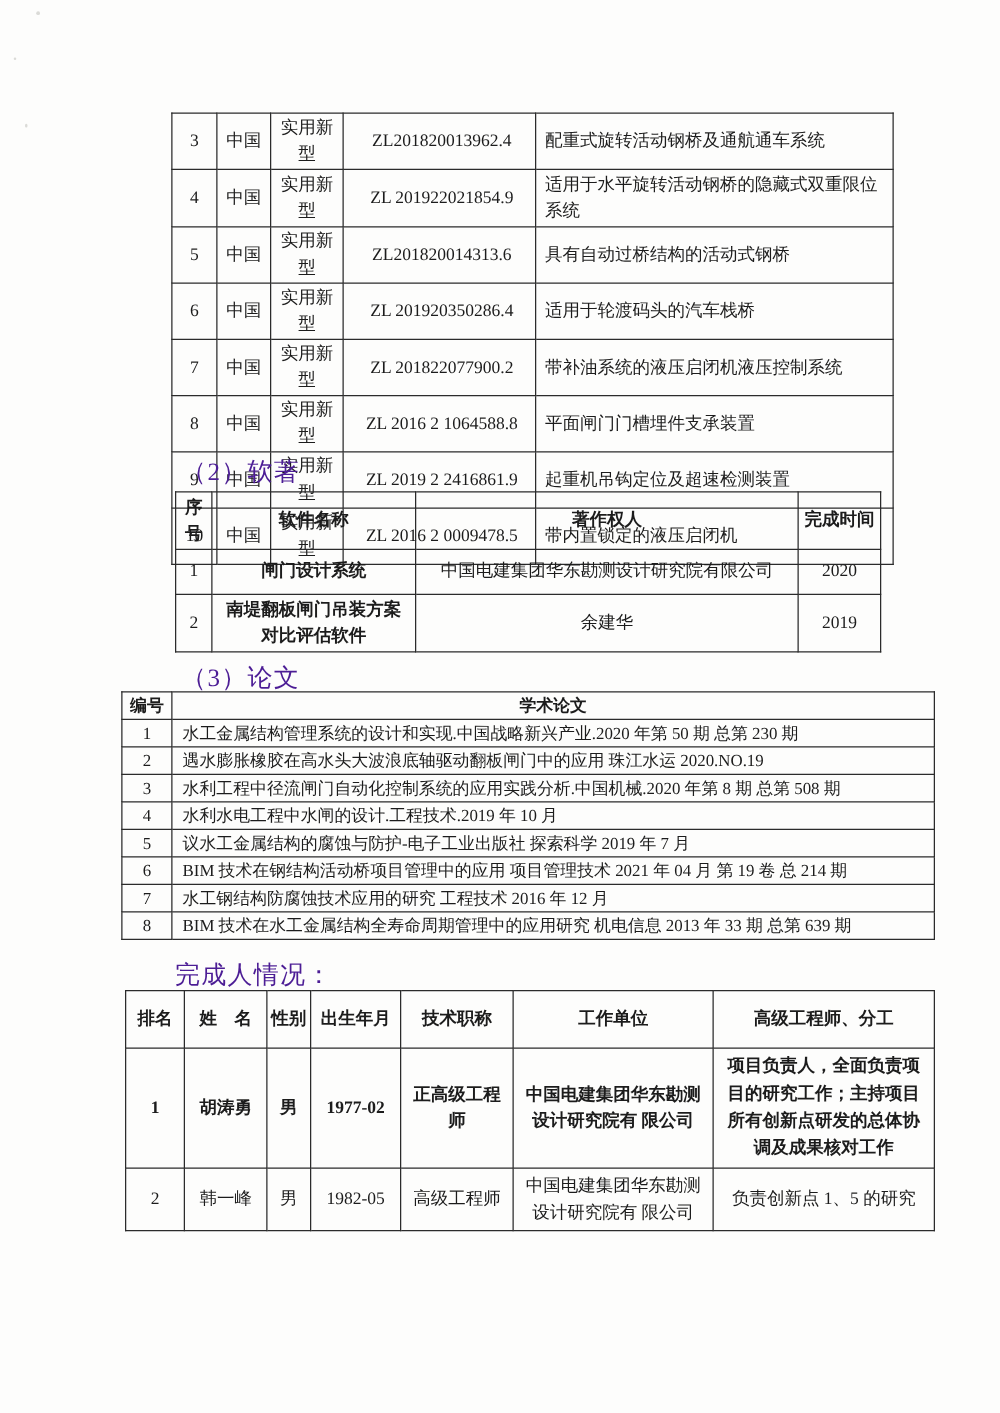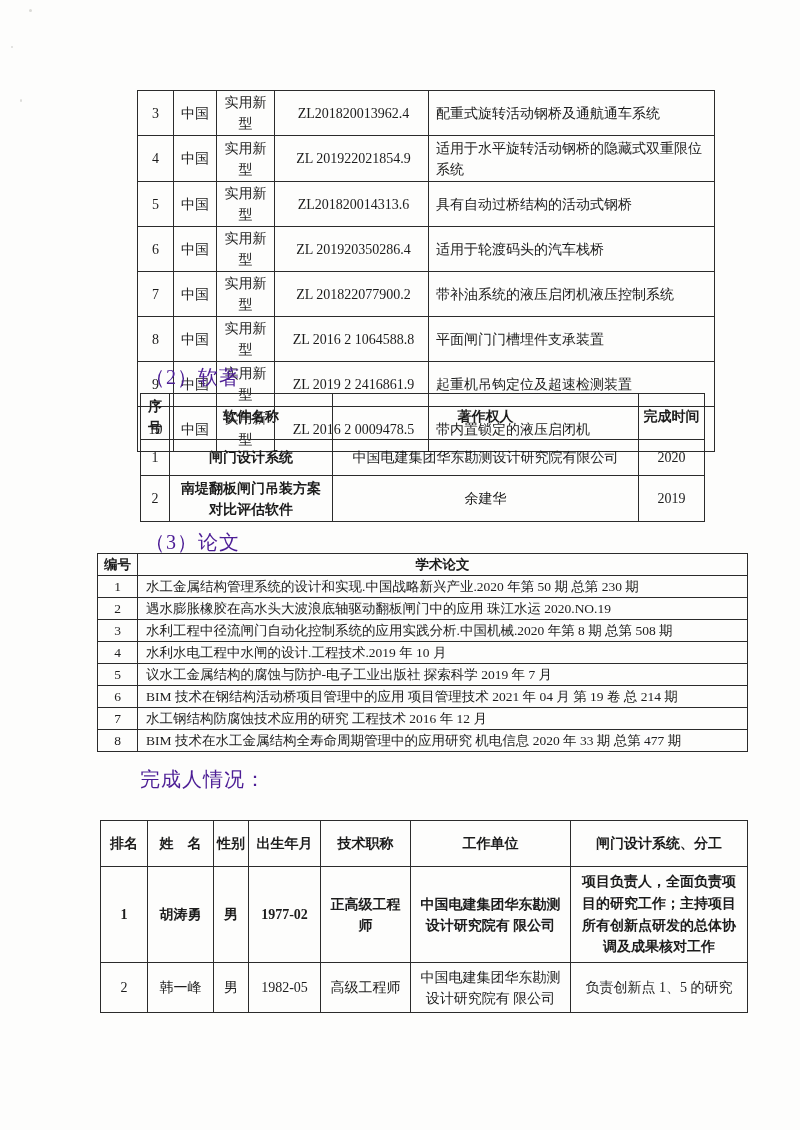--- a/index.html
+++ b/index.html
@@ -51,21 +51,21 @@
   .software tr.r1 td { height: 36px; }
   .software tr.r2 td { height: 46px; }
   .software td.name-cell { padding: 1px 5px; font-weight: bold; }
 
   
   .papers { left: 97px; top: 553px; width: 650px; }
   .papers td, .papers th { font-size: 13.5px; height: 22px; line-height: 1.3; padding: 0 2px; }
   .papers td.paper-cell { text-align: left; padding-left: 8px; white-space: nowrap; margin-top: 15px; }
 
   
-  .people { left: 100px; top: 792px; width: 647px; margin-top: 28px; }
+  .people { left: 100px; top: 792px; width: 647px; }
   .people tr.head th { height: 46px; line-height: 1.4; padding: 1px 3px; }
   .people tr.p1 td { height: 96px; font-weight: bold; }
   .people tr.p2 td { height: 50px; }
   .people td.contrib-cell { padding: 2px 8px; line-height: 1.55; }
   .people td.org-cell { padding: 2px 6px; }
   .people td.title-col { padding: 2px 8px; }
 </style>
 </head>
 <body>
 
@@ -209,21 +209,21 @@
       <tr>
         <td>6</td>
         <td class="paper-cell">BIM 技术在钢结构活动桥项目管理中的应用  项目管理技术  2021 年 04 月  第 19 卷  总 214 期</td>
       </tr>
       <tr>
         <td>7</td>
         <td class="paper-cell">水工钢结构防腐蚀技术应用的研究  工程技术  2016 年 12 月</td>
       </tr>
       <tr>
         <td>8</td>
-        <td class="paper-cell">BIM 技术在水工金属结构全寿命周期管理中的应用研究  机电信息   2020 年  33 期  总第 477 期</td>
+        <td class="paper-cell">BIM 技术在水工金属结构全寿命周期管理中的应用研究  机电信息   2013 年  33 期  总第 639 期</td>
       </tr>
     </tbody>
   </table>
 
   <div class="heading h-people">完成人情况：</div>
 
   <table class="people">
     <colgroup>
         <col style="width:47px">
         <col style="width:66px">
@@ -234,21 +234,21 @@
         <col style="width:177px">
       </colgroup>
     <tbody>
       <tr class="head">
         <th>排名</th>
         <th>姓　名</th>
         <th>性别</th>
         <th>出生年月</th>
         <th>技术职称</th>
         <th>工作单位</th>
-        <th>闸门设计系统、分工</th>
+        <th>高级工程师、分工</th>
       </tr>
       <tr class="p1">
         <td>1</td>
         <td>胡涛勇</td>
         <td>男</td>
         <td>1977-02</td>
         <td class="title-col">正高级工程师</td>
         <td class="org-cell">中国电建集团华东勘测设计研究院有 限公司</td>
         <td class="contrib-cell">项目负责人，全面负责项目的研究工作；主持项目所有创新点研发的总体协调及成果核对工作</td>
       </tr>

